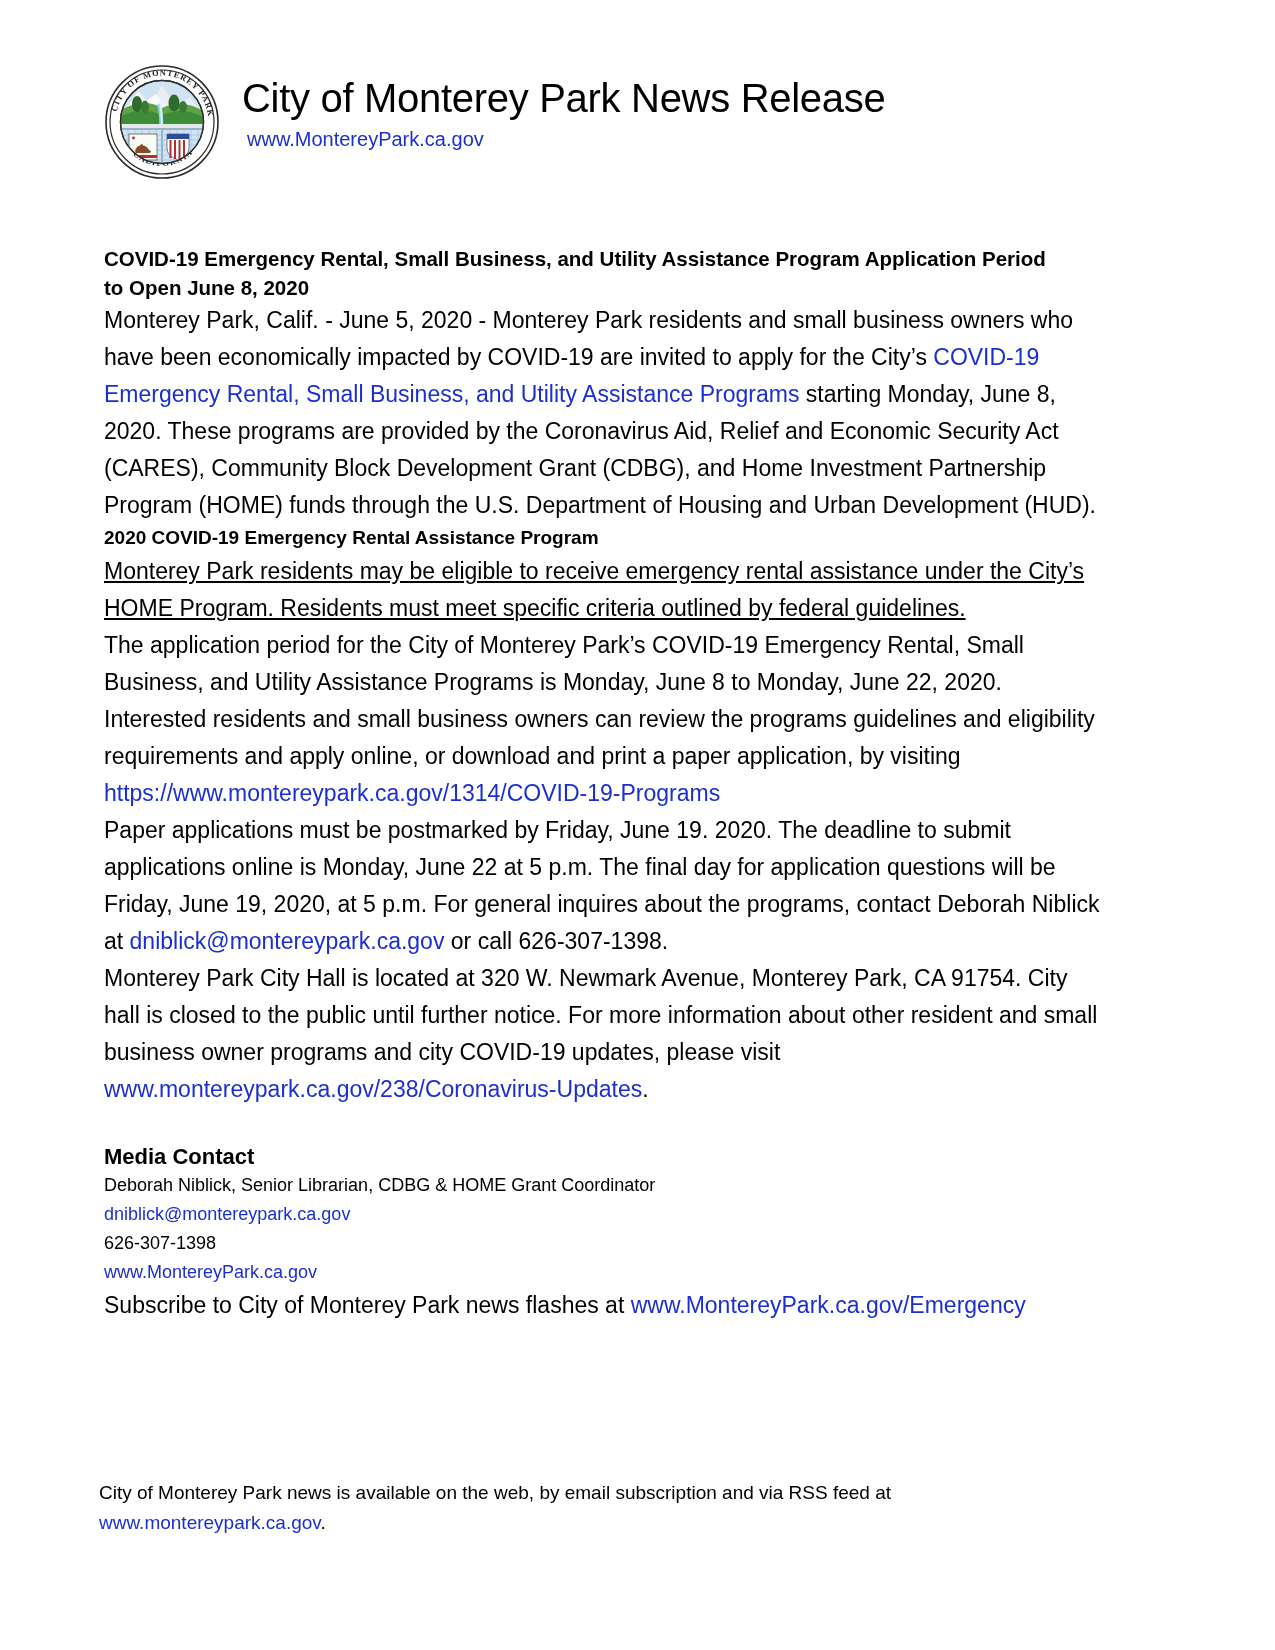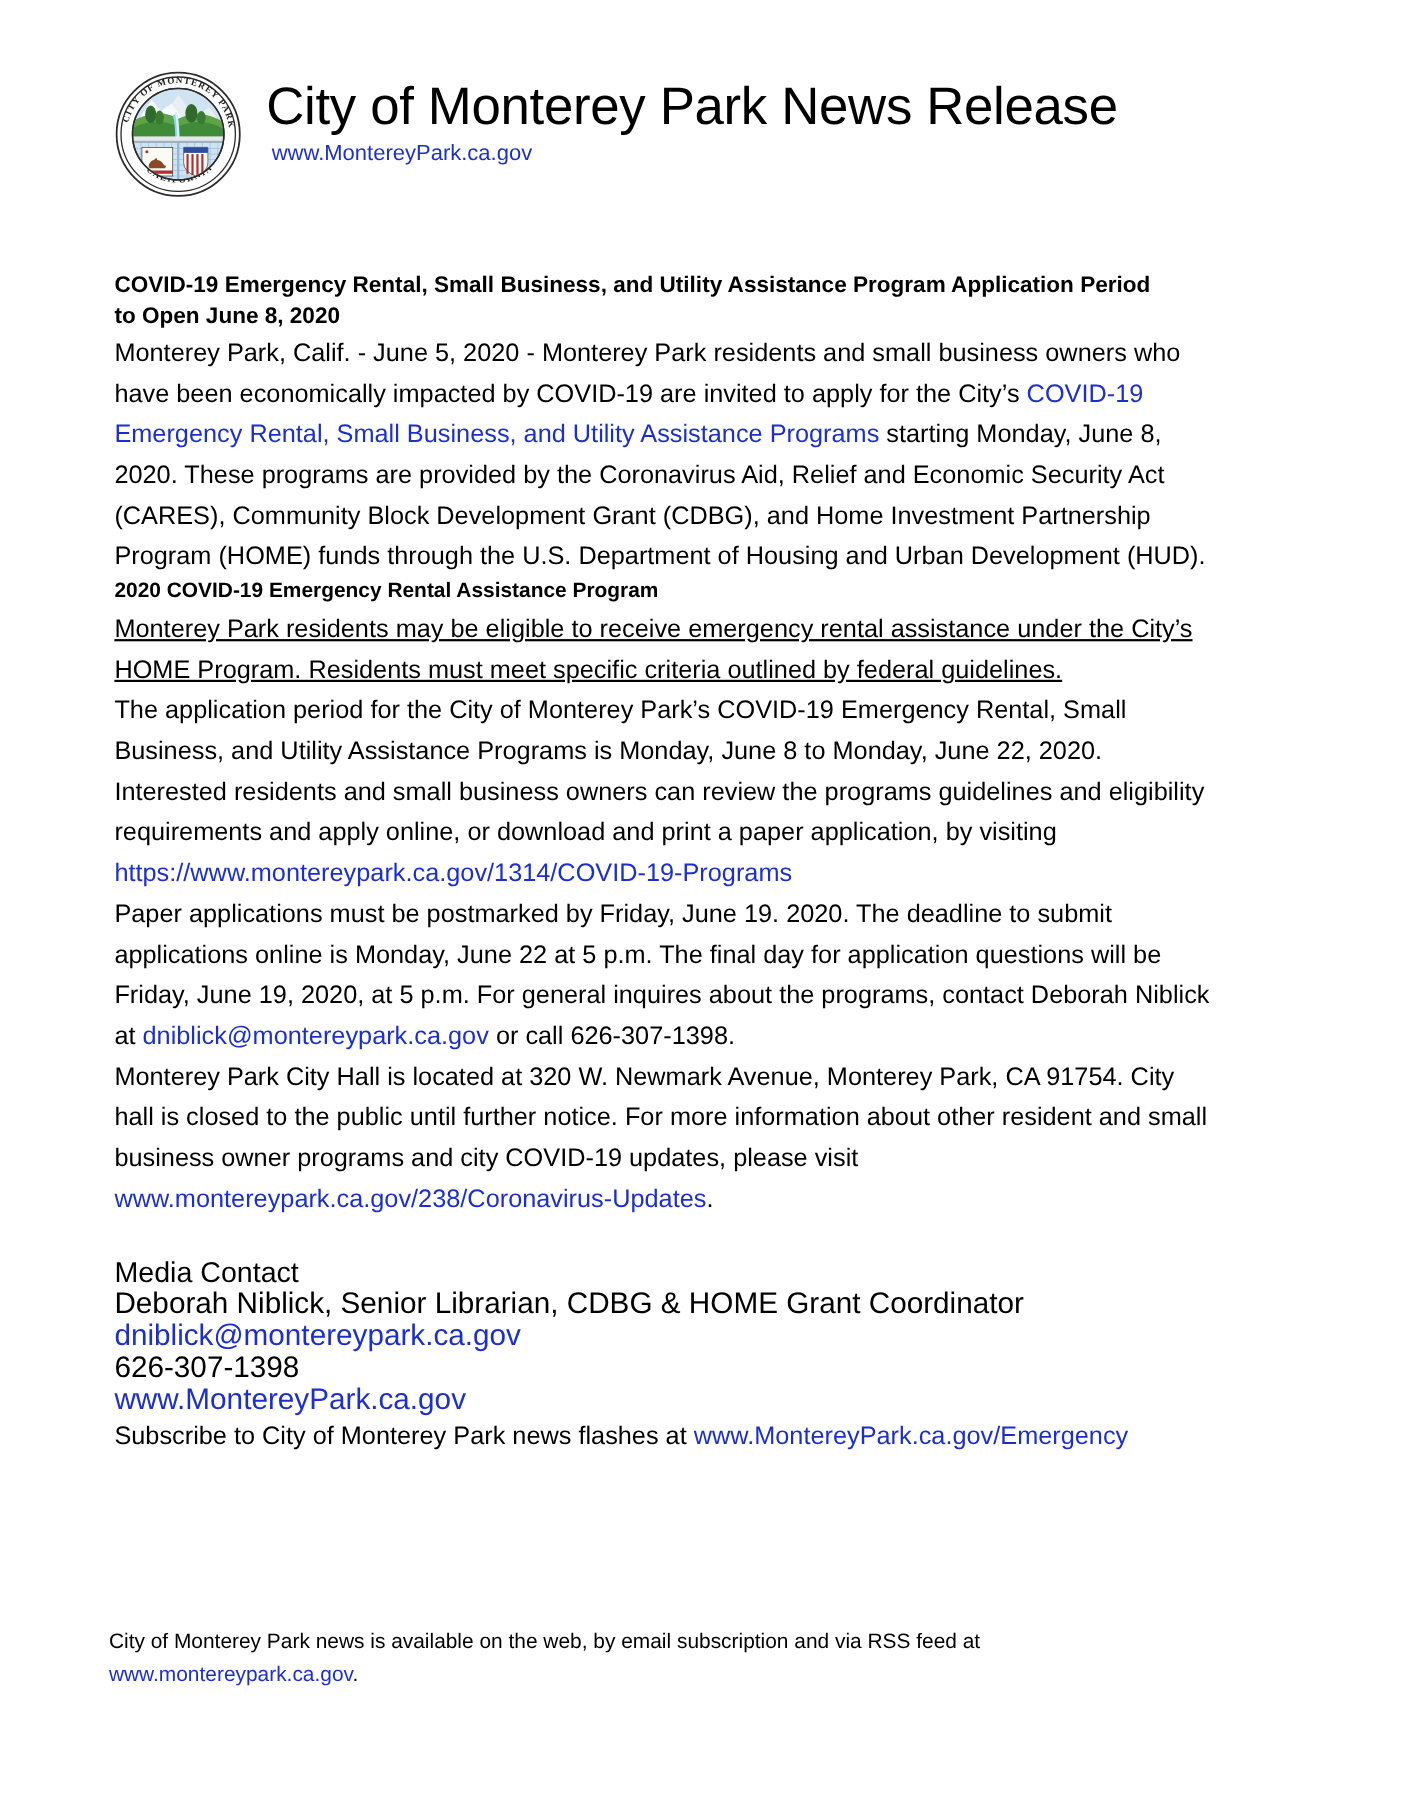--- a/index.html
+++ b/index.html
@@ -37,21 +37,21 @@
     position: relative;
     margin-top: 6px;
   }
   .seal svg { display: block; width: 116px; height: 116px; }
 
   .masthead-text {
     margin-left: 22px;
     padding-top: 14px;
   }
   .org-title {
-    font-size: 48px;
+    font-size: 40px;
     line-height: 52px;
     font-weight: 400;
     letter-spacing: -0.3px;
     color: #000;
     white-space: nowrap;
   }
   .org-url {
     font-size: 20px;
     line-height: 26px;
     color: #1b2fd0;
@@ -86,27 +86,27 @@
   .section-block { }
   .section-block p.para { margin-top: 1px; text-decoration: underline; }
 
   a.link, .link {
     color: #1b2fd0;
     text-decoration: none;
   }
 
   .contact-block { margin-top: 34px; }
   .contact-block .ln {
-    font-size: 27px;
+    font-size: 18px;
     line-height: 29px;
     margin: 0;
   }
   .contact-head {
-    font-weight: normal;
-    font-size: 26px;
+    font-weight: bold;
+    font-size: 22px;
     line-height: 29px;
     margin: 0;
   }
   .subscribe { margin-top: 40px; }
 
   
   .footer {
     position: absolute;
     left: 0;
     top: 1478px;

